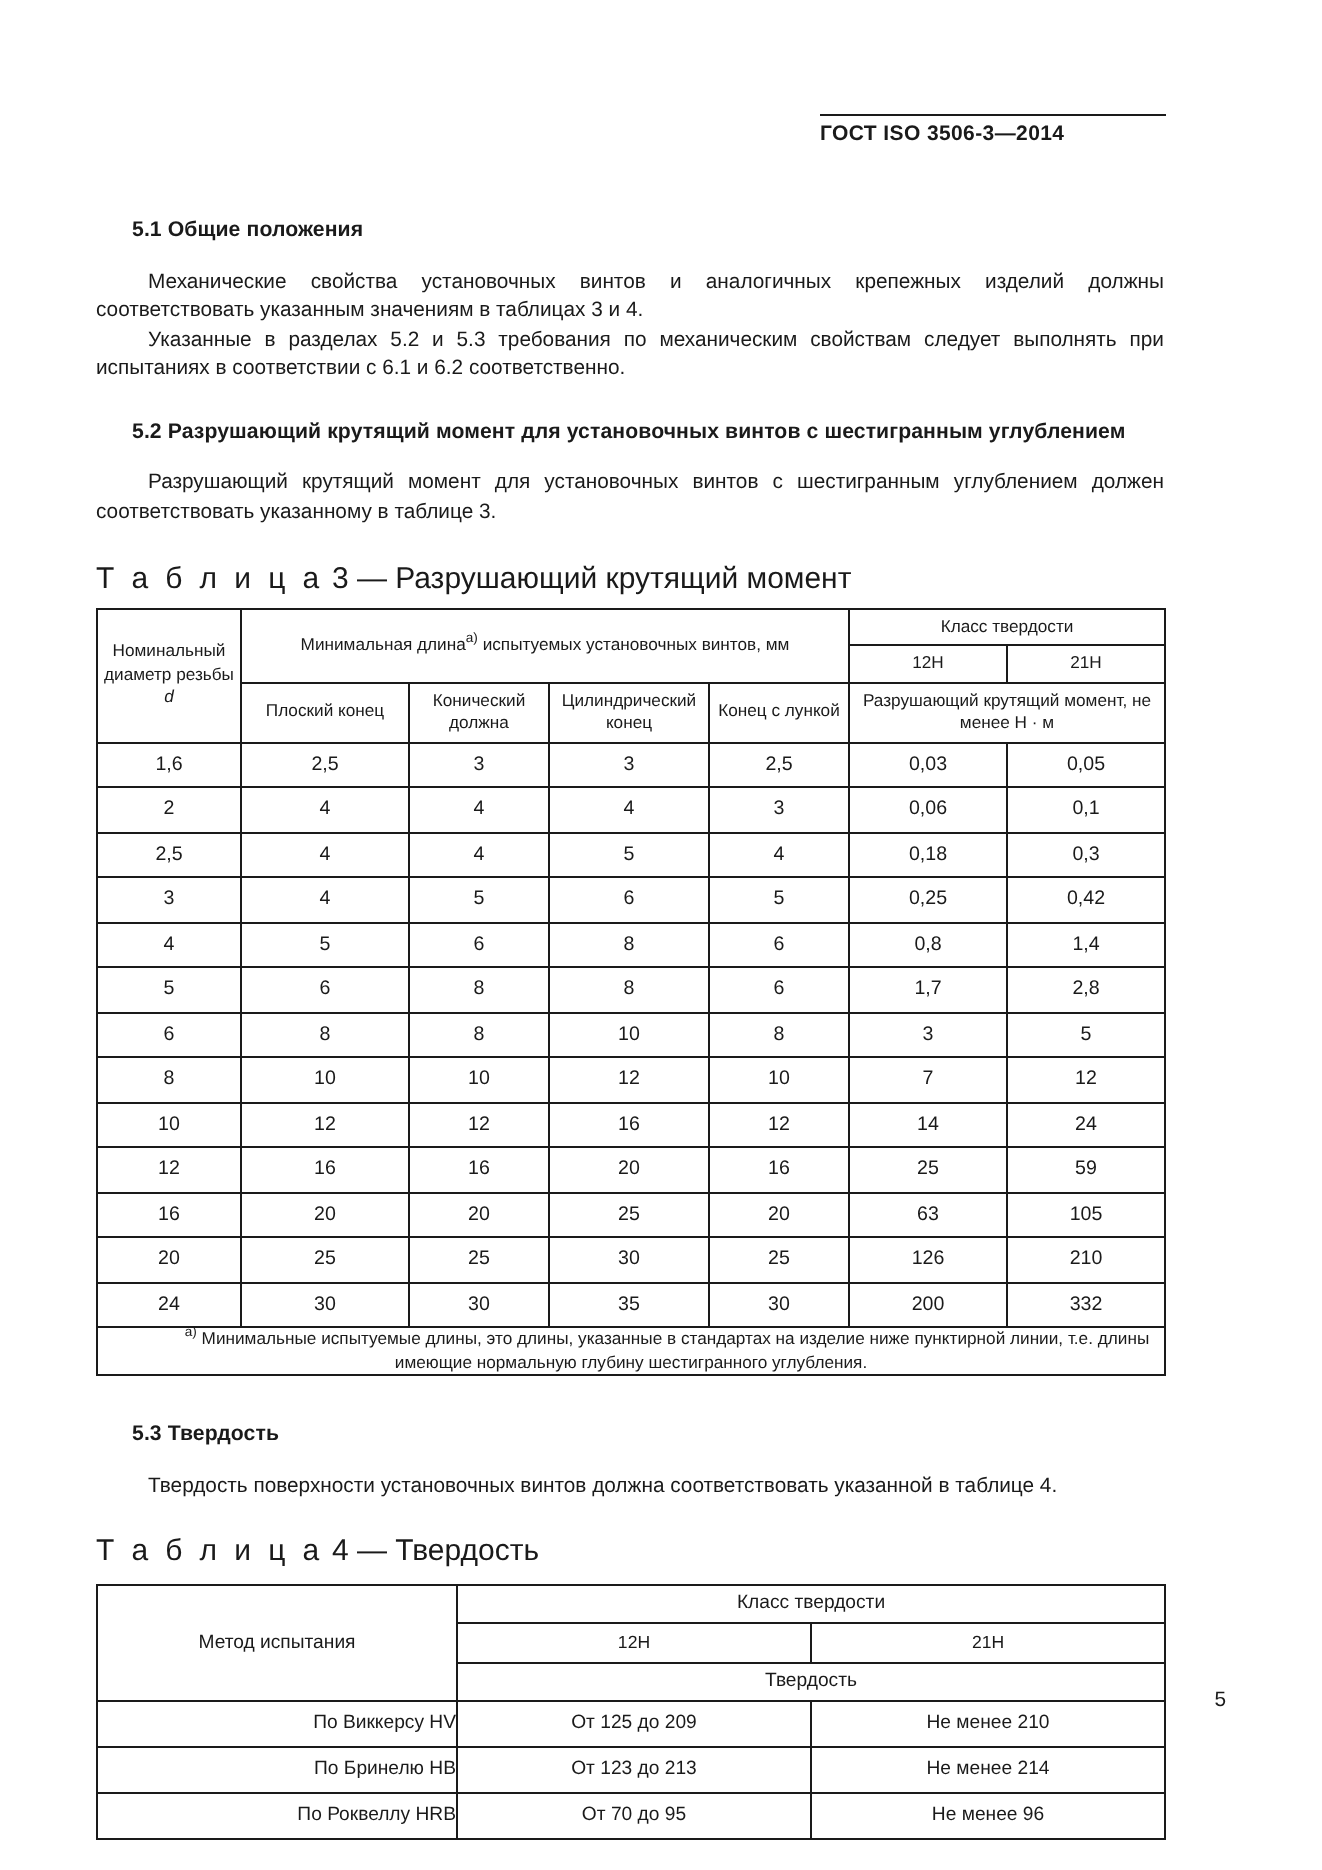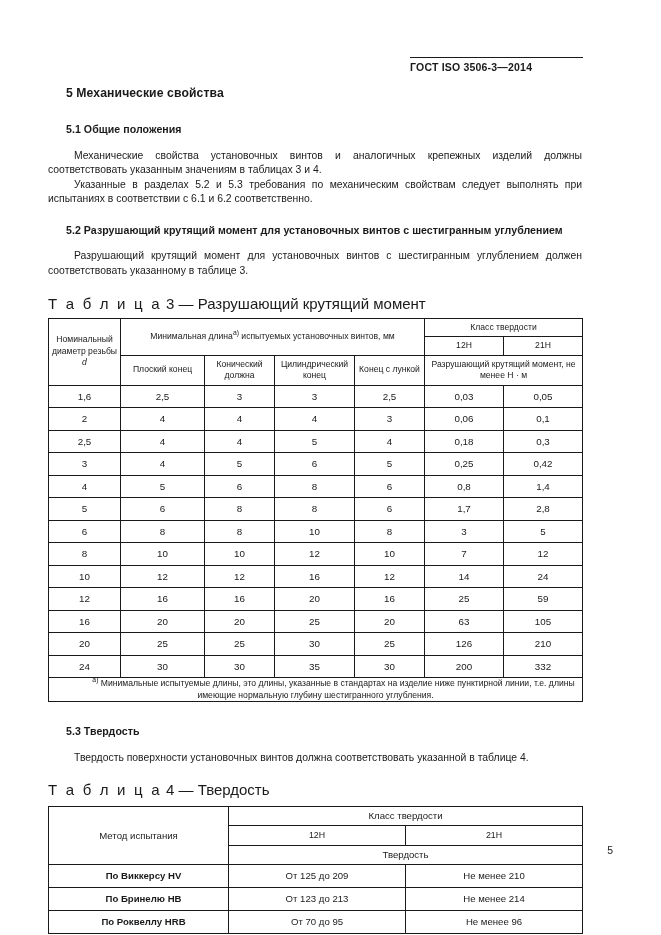--- a/index.html
+++ b/index.html
@@ -122,24 +122,23 @@
     line-height: 12.2px;
     padding: 4px 8px 5px 8px;
     text-indent: 36px;
     border-top-width: 1.7px;
   }
   
   table.t4 td, table.t4 th {
     font-size: 9.6px;
   }
   table.t4 td.method {
-    text-align: center;
+    text-align: right;
     padding-left: 10px;
     height: 22px;
-    font-weight: bold;
   }
   table.t4 td.val {
     height: 22px;
   }
   table.t4 th.sub { font-size: 8.8px; padding: 4px 2px; }
 
   
   .pageno {
     position: absolute;
     right: 48px;
@@ -149,21 +148,20 @@
 </style>
 </head>
 <body>
 
 <div class="page">
 
   <div class="header">ГОСТ ISO 3506-3—2014</div>
 
   <div class="content">
 
-    <h2 class="sec">5  Механические свойства</h2>
 
     <div class="sp-22"></div>
 
     <h3 class="subsec">5.1  Общие положения</h3>
 
     <div class="sp-12"></div>
 
     <p class="body">Механические свойства установочных винтов и аналогичных крепежных изделий должны соответствовать указанным значениям в таблицах 3 и 4.</p>
     <p class="body">Указанные в разделах 5.2 и 5.3 требования по механическим свойствам следует выполнять при испытаниях в соответствии с 6.1 и 6.2 соответственно.</p>
 

